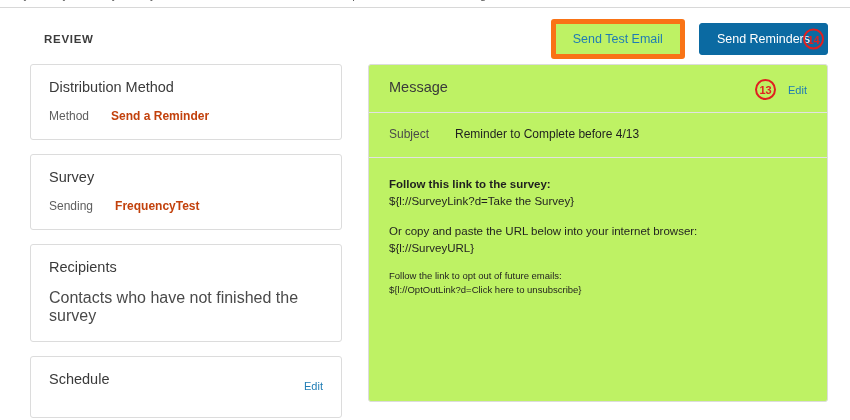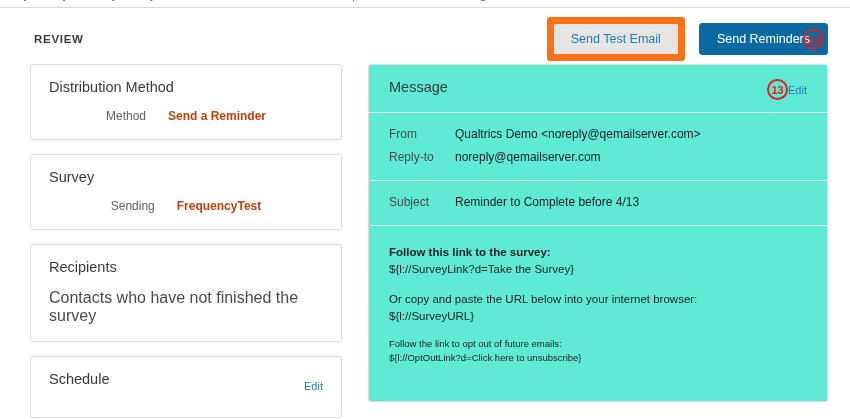--- a/index.html
+++ b/index.html
@@ -39,21 +39,21 @@
     color: #006fab;
     border-bottom: 3px solid #0b6aa2;
     font-weight: bold;
   }
 
   
   .header {
     display: flex;
     align-items: center;
     justify-content: space-between;
-    padding: 14px 22px 8px 34px;
+    padding: 14px 22px 8px 44px;
     height: 56px;
   }
   .review-label {
     font-size: 11.5px;
     letter-spacing: .7px;
     font-weight: bold;
     color: #3c3c3c;
   }
   .actions {
     display: flex;
@@ -64,22 +64,22 @@
   .btn {
     font-family: "Liberation Sans", sans-serif;
     font-size: 12.5px;
     border-radius: 3px;
     padding: 9px 17px;
     cursor: pointer;
     white-space: nowrap;
     line-height: 1;
   }
   .btn-secondary {
-    background: #e5e5e5;
-    border: 7px solid #f97316;
+    background: #bef264;
+    border: 5px solid #f97316;
     color: #1f7cb4;
   }
   .btn-primary {
     background: #0b6aa2;
     border: 1px solid #0b6aa2;
     color: #ffffff;
   }
 
   
   .marker {
@@ -124,58 +124,58 @@
     display: flex;
     align-items: center;
     justify-content: space-between;
   }
   .row {
     font-size: 12px;
     color: #4a4a4a;
     display: flex;
     gap: 22px;
     align-items: baseline;
-    justify-content: center;
   }
   .row .k { color: #5e5e5e; }
   .row .v { color: #c2410c; font-weight: bold; }
   .plain {
     font-size: 16px;
     color: #4a4a4a;
   }
   .link {
     color: #1f7cb4;
     font-size: 11px;
     cursor: pointer;
   }
 
   
   .panel {
     border: 1px solid #dcdcdc;
     border-radius: 3px;
-    background: #5eead4;
+    background: #bef264;
     height: 338px;
     overflow: hidden;
   }
   .panel-sec {
     padding: 14px 20px 16px 20px;
     border-bottom: 1px solid #e2e2e2;
   }
   .panel-head {
     display: flex;
     align-items: flex-start;
     justify-content: space-between;
     padding: 14px 20px 12px 20px;
     border-bottom: 1px solid #e2e2e2;
     position: relative;
   }
   .panel-head .card-title { margin-bottom: 0; }
   .edit-wrap {
     display: flex;
     align-items: center;
+    gap: 12px;
     position: relative;
   }
   #marker13 { position: static; }
   .kv {
     display: flex;
     font-size: 12px;
     margin-bottom: 9px;
   }
   .kv:last-child { margin-bottom: 0; }
   .kv .k {
@@ -257,30 +257,20 @@
     <div class="panel">
 
       <div class="panel-head">
         <div class="card-title">Message</div>
         <div class="edit-wrap">
           <div class="marker" id="marker13">13</div>
           <div class="link">Edit</div>
         </div>
       </div>
 
-      <div class="panel-sec">
-        <div class="kv">
-          <span class="k">From</span>
-          <span class="v">Qualtrics Demo &lt;noreply@qemailserver.com&gt;</span>
-        </div>
-        <div class="kv">
-          <span class="k">Reply-to</span>
-          <span class="v">noreply@qemailserver.com</span>
-        </div>
-      </div>
 
       <div class="panel-sec">
         <div class="kv">
           <span class="k">Subject</span>
           <span class="v">Reminder to Complete before 4/13</span>
         </div>
       </div>
 
       <div class="msg-body">
         <p>

